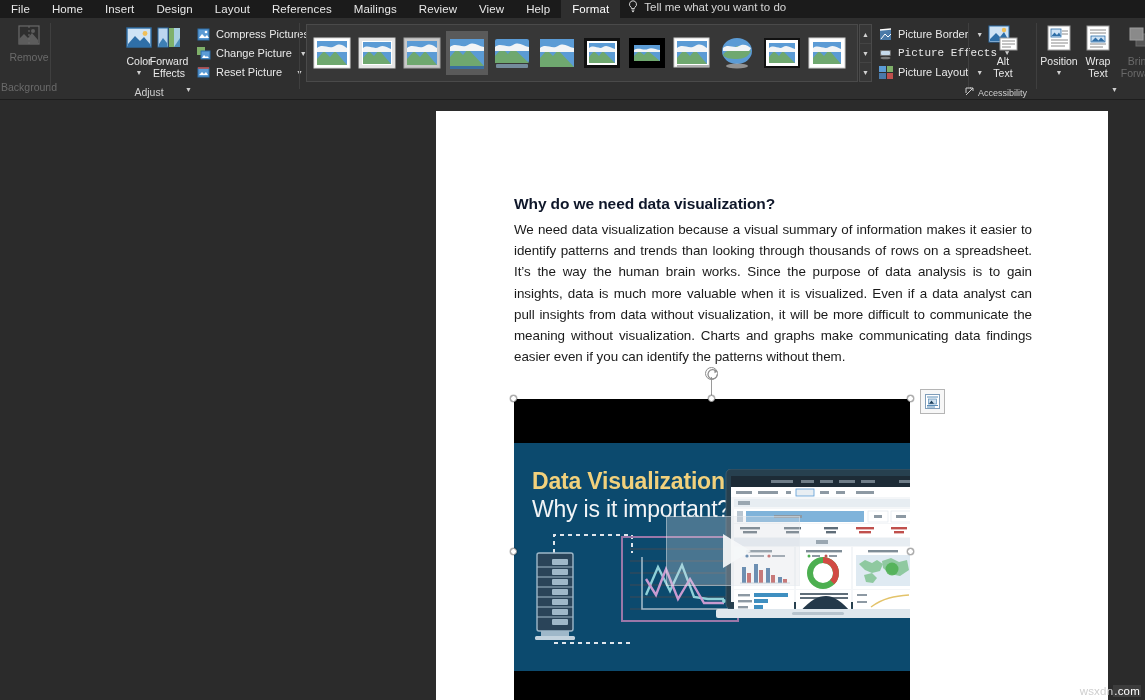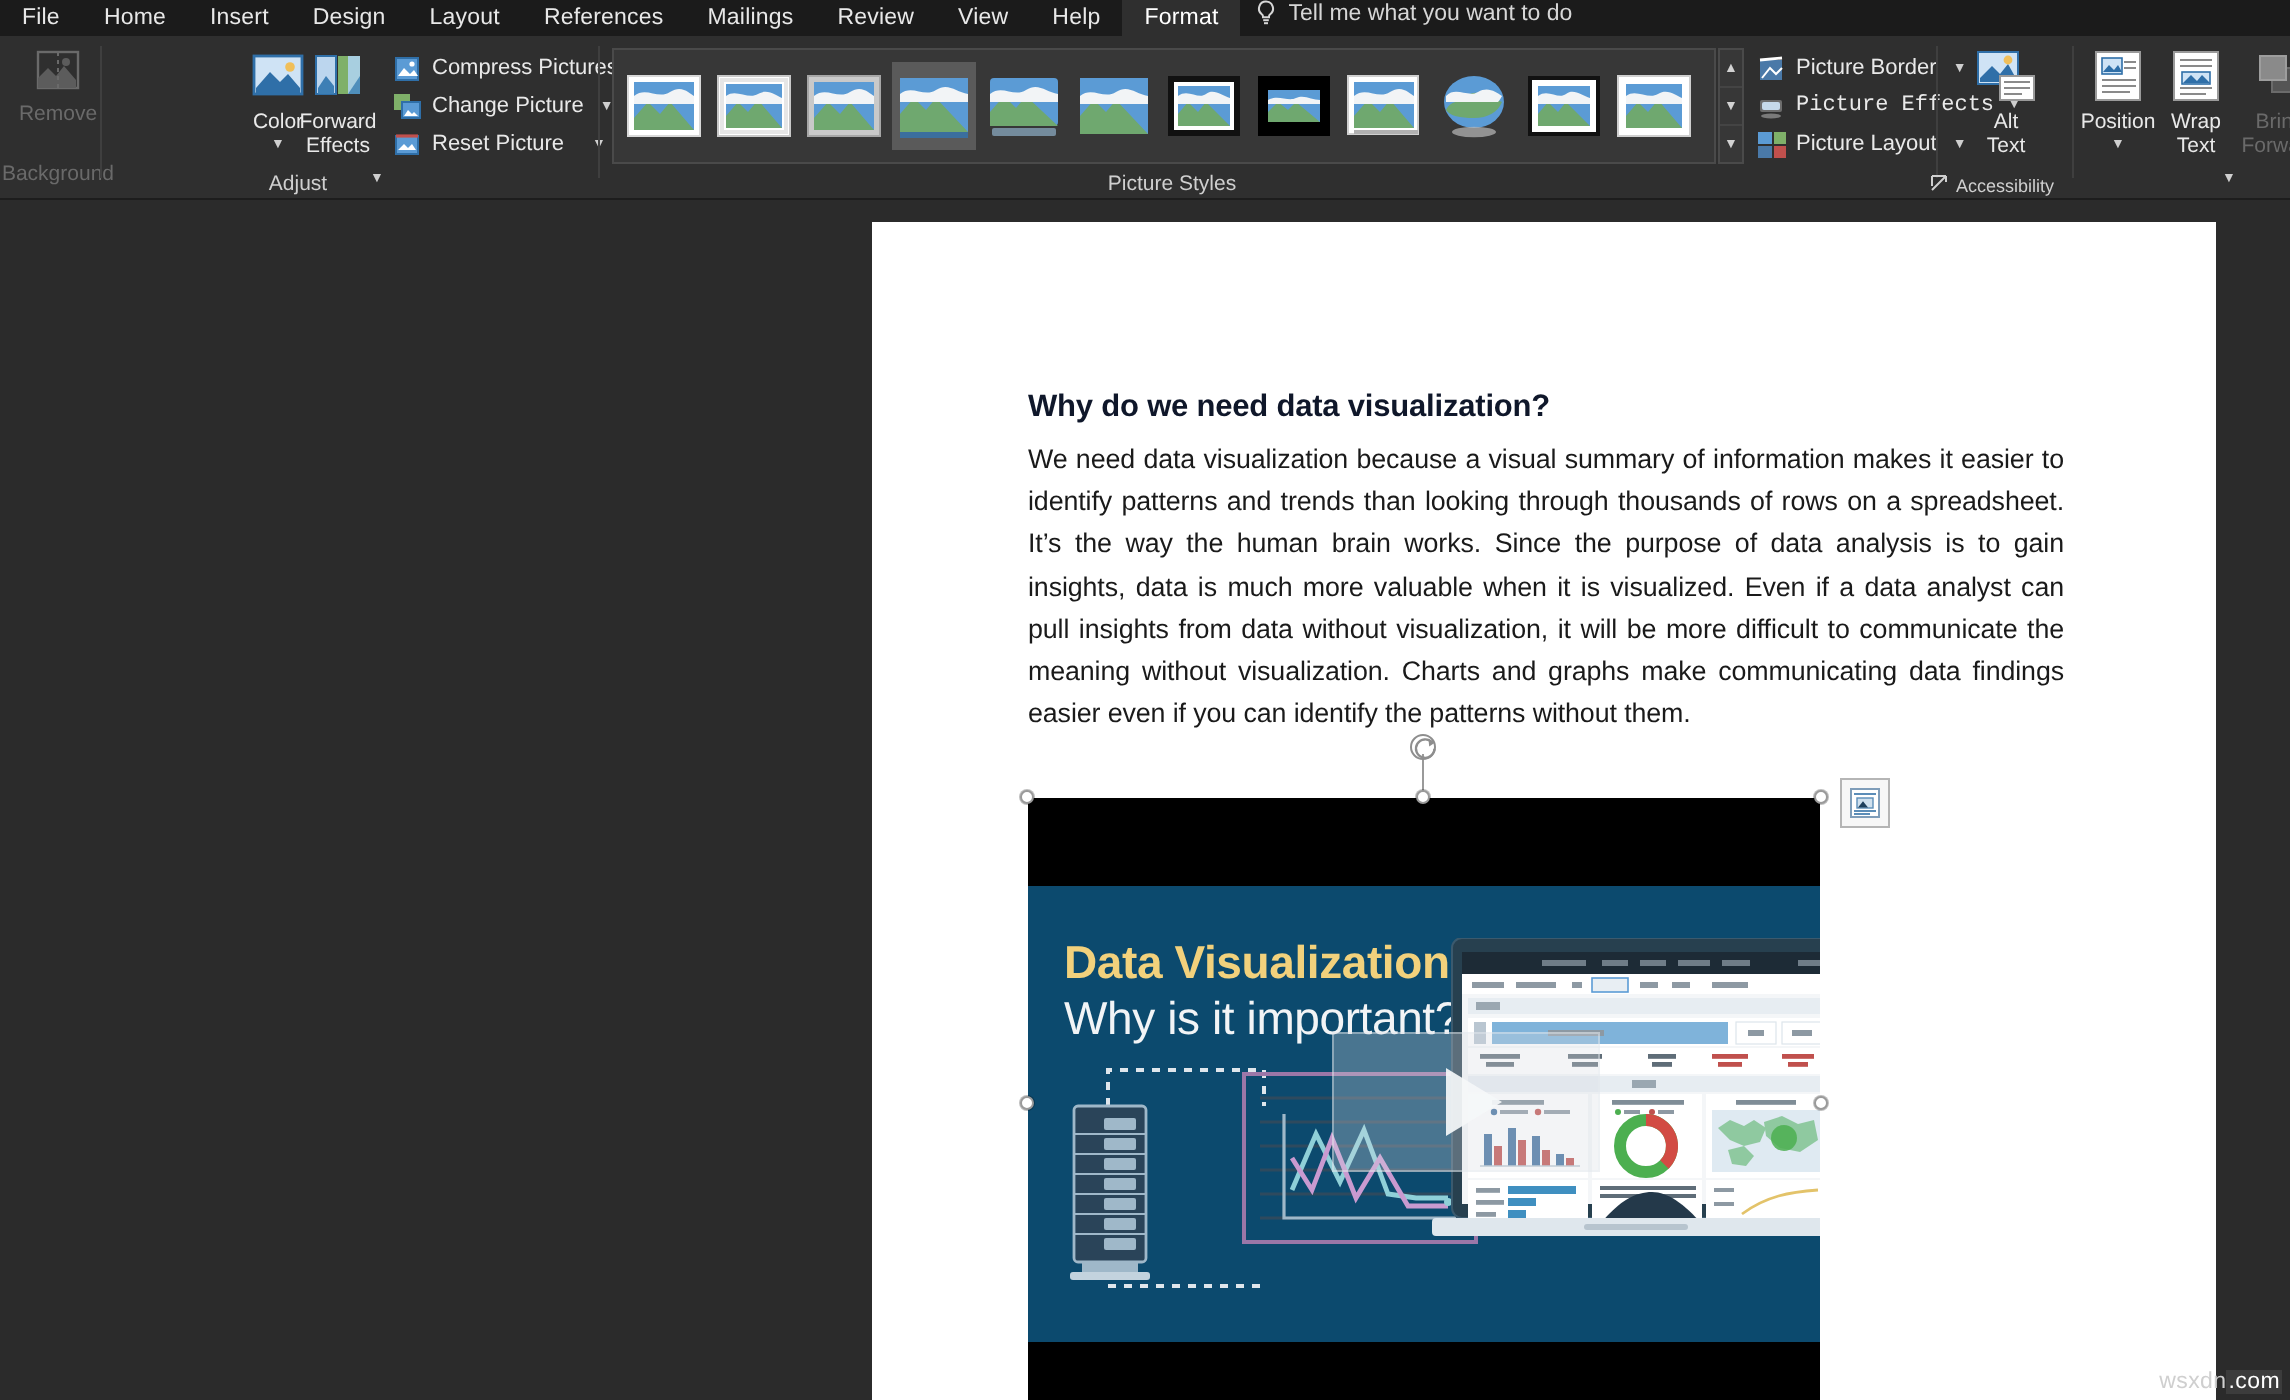--- a/index.html
+++ b/index.html
@@ -412,21 +412,20 @@
               <rect x="0" y="0" width="7" height="6" fill="#5b9bd5"></rect>
               <rect x="8" y="0" width="6" height="6" fill="#7fb069"></rect>
               <rect x="0" y="7" width="7" height="6" fill="#4a79a8"></rect>
               <rect x="8" y="7" width="6" height="6" fill="#c0504d"></rect>
             </svg>
         </span>
         <span>Picture Layout</span>
         <span class="smallcaret">▼</span>
       </div>
 
-      <div class="grp-label" style="left:0;width:572px;">Picture Styles</div>
     </div>
 
     <div class="vsep" style="left:968px;"></div>
 
     <div class="grp" style="left:970px;width:68px;">
       <div class="bigbtn" style="left:4px;">
         <span class="ico">
           <svg width="30" height="26" viewBox="0 0 30 26">
             <rect x="1" y="1" width="20" height="16" fill="#cfe3f5" stroke="#2f6fa8"></rect>
             <path d="M2 14l6-6 4 4 4-5 5 9H2z" fill="#2f6fa8"></path>

